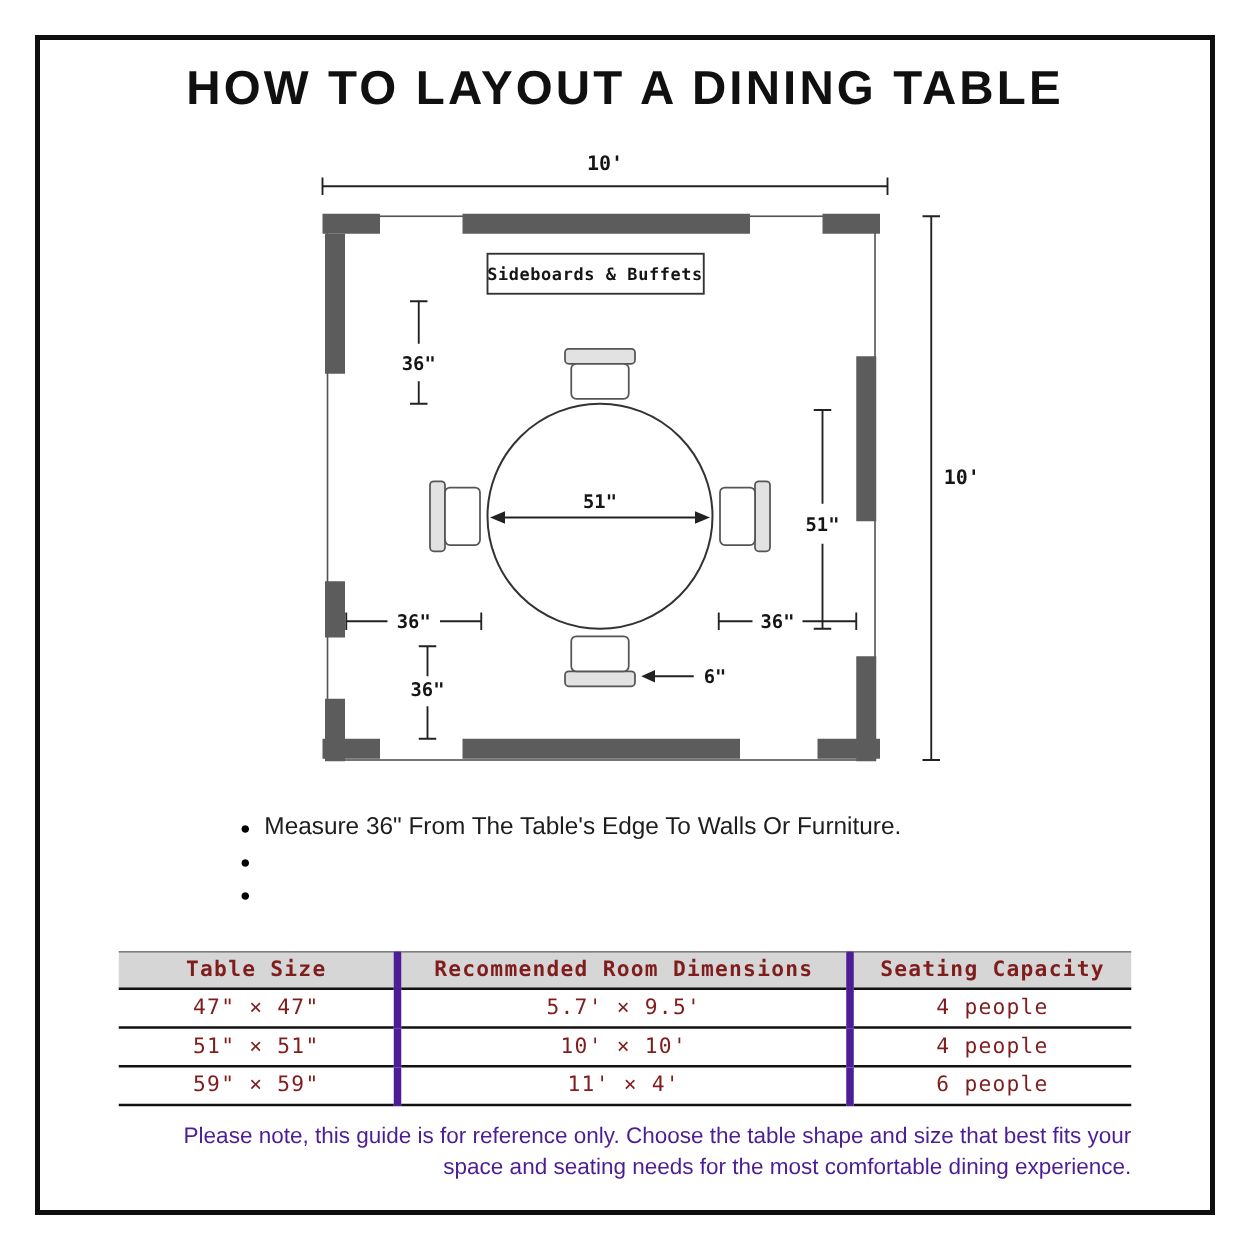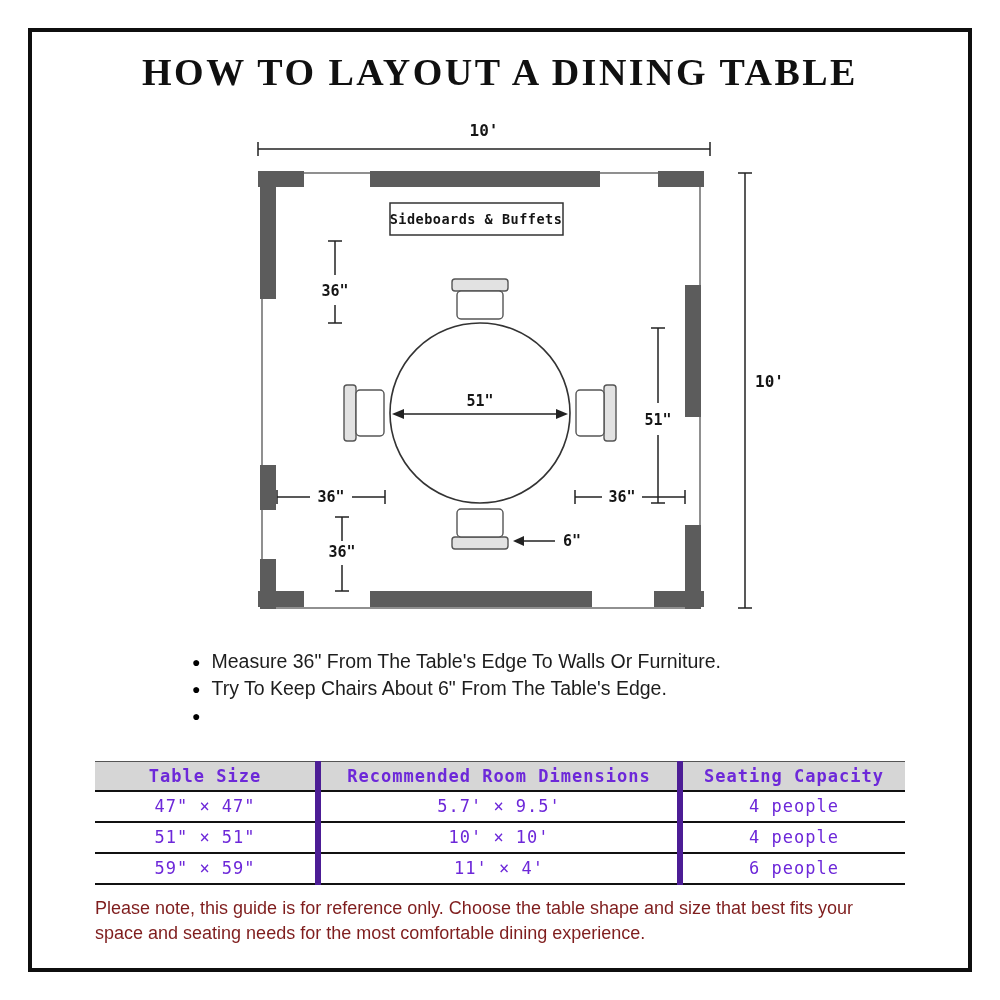--- a/index.html
+++ b/index.html
@@ -3,46 +3,46 @@
 <meta charset="utf-8">
 <style>
   * { margin:0; padding:0; box-sizing:border-box; }
   html,body { width:1000px; height:1000px; background:#ffffff; }
   body { position:relative; font-family:"Liberation Sans", sans-serif; color:#151515; }
 
   .frame { position:absolute; left:28px; top:28px; width:944px; height:944px;
            border:4px solid #0f0f0f; background:#fff; }
 
   .title { position:absolute; top:50px; left:0; width:1000px; text-align:center;
-           font-family:Liberation Serif, serif; font-weight:700; font-size:38px;
+           font-family:Liberation Sans, sans-serif; font-weight:700; font-size:38px;
            letter-spacing:2.5px; color:#101010; }
 
   .plan { position:absolute; left:230px; top:113px; }
   .plan text { font-family:"DejaVu Sans Mono", monospace; font-weight:700;
                fill:#151515; font-size:15px; }
   .plan .room-dim { font-size:16px; }
   .plan .sideboard-label { font-size:13.5px; letter-spacing:0.5px; }
 
   .notes { position:absolute; left:192px; top:648px; }
   .note-row { display:flex; align-items:center; height:27px; font-size:19.5px; color:#1d1d1d; }
   .note-bullet { font-size:14px; margin-right:11px; color:#000; }
 
   table.spec { position:absolute; left:95px; top:761px; width:810px;
                border-collapse:collapse; font-family:"DejaVu Sans Mono", monospace;
-               font-size:17px; color:#6d28d9; table-layout:fixed; }
+               font-size:17px; color:#7f1d1d; table-layout:fixed; }
   table.spec th { background:#d6d6d6; font-weight:700; padding:4px 0;
                   border-top:1px solid #555; border-bottom:2px solid #111;
                   letter-spacing:1px; }
   table.spec td { text-align:center; padding:4px 0 5px; border-bottom:2px solid #111;
                   letter-spacing:1px; }
   table.spec th + th, table.spec td + td { border-left:6px solid #4c1d95; }
   .col1 { width:223px; } .col2 { width:362px; } .col3 { width:225px; }
 
-  .footer { position:absolute; top:896px; left:95px; width:810px; text-align:left;
-            font-size:18px; line-height:25px; color:#7f1d1d; }
+  .footer { position:absolute; top:896px; left:95px; width:810px; text-align:right;
+            font-size:18px; line-height:25px; color:#4c1d95; }
 </style>
 </head>
 <body>
 
 <div class="frame"></div>
 
 <div class="title">HOW TO LAYOUT A DINING TABLE</div>
 
 <svg class="plan" width="560" height="512" viewBox="0 0 560 512">
 
@@ -150,21 +150,20 @@
   <text x="333" y="433" text-anchor="start">6"</text>
 </svg>
 
 <div class="notes">
   <div class="note-row">
     <span class="note-bullet">●</span>
     <span>Measure 36" From The Table's Edge To Walls Or Furniture.</span>
   </div>
   <div class="note-row">
     <span class="note-bullet">●</span>
-    <span>Try To Keep Chairs About 6" From The Table's Edge.</span>
   </div>
   <div class="note-row">
     <span class="note-bullet">●</span>
   </div>
 </div>
 
 <table class="spec">
   <colgroup>
       <col class="col1">
       <col class="col2">

